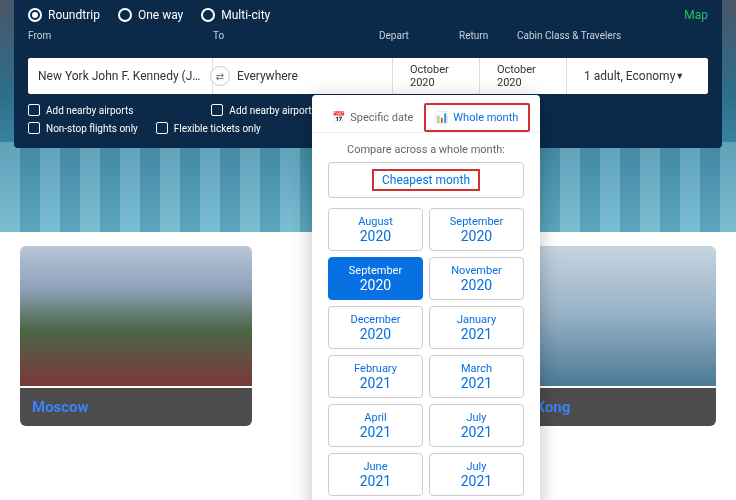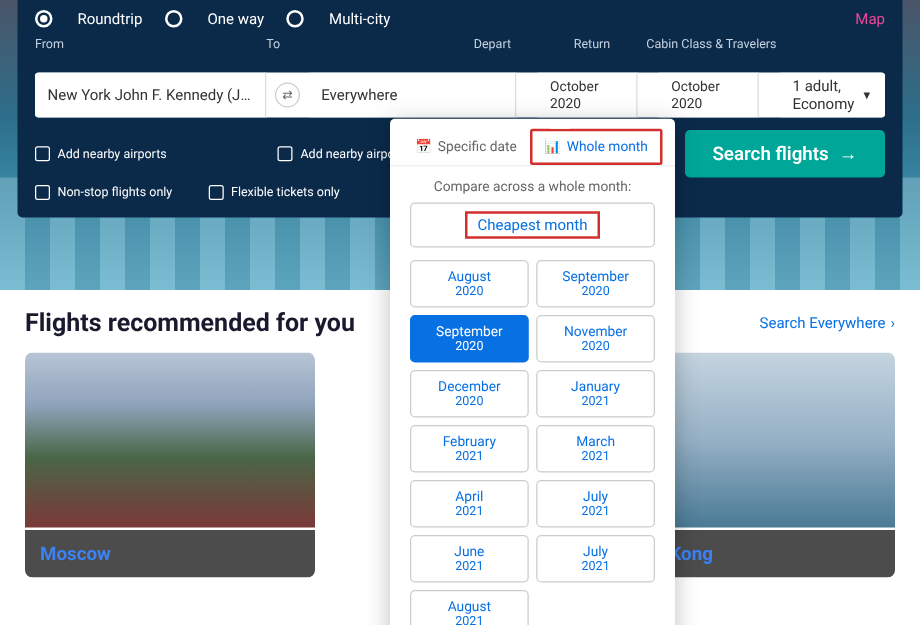--- a/index.html
+++ b/index.html
@@ -1,56 +1,56 @@
 <!DOCTYPE html>
 <html><head>
 <meta charset="utf-8">
 <style>
 *{margin:0;padding:0;box-sizing:border-box;font-family:-apple-system,BlinkMacSystemFont,"Segoe UI",Roboto,sans-serif}
 body{width:736px;height:500px;overflow:hidden;background:#fff;position:relative}
 .hero{height:232px;background:linear-gradient(180deg,#4a5568 0%,#2d6e8a 40%,#3a8ba8 70%,#5aabc5 100%);position:relative}
 .hero::after{content:"";position:absolute;bottom:0;left:0;right:0;height:90px;background:repeating-linear-gradient(90deg,rgba(200,230,240,.3) 0 20px,rgba(100,150,170,.3) 20px 40px)}
 .panel{position:absolute;top:0;left:14px;right:14px;background:#0b2a4a;border-radius:0 0 4px 4px;padding:8px 14px 14px;z-index:3}
 .trip-row{display:flex;align-items:center;gap:18px;margin-bottom:8px}
-.radio{display:flex;align-items:center;gap:20px;color:#fff;font-size:12px;cursor:pointer}
+.radio{display:flex;align-items:center;gap:6px;color:#fff;font-size:12px;cursor:pointer}
 .radio .dot{width:14px;height:14px;border:2px solid #fff;border-radius:50%;display:flex;align-items:center;justify-content:center}
 .radio.active .dot::after{content:"";width:6px;height:6px;border-radius:50%;background:#fff}
-.map-link{margin-left:auto;color:#ec4899;font-size:12px}
+.map-link{margin-left:auto;color:#22c55e;font-size:12px}
 .labels{display:flex;gap:0;color:#c5d2e0;font-size:10px;margin-bottom:17px}
 .lbl-from{width:185px}
 .lbl-to{width:166px}
 .lbl-depart{width:80px}
 .lbl-return{width:58px}
 .lbl-cabin{flex:1}
-.fields{display:flex;gap:17px;background:#fff;border-radius:3px;overflow:hidden;height:36px}
+.fields{display:flex;gap:7px;background:#fff;border-radius:3px;overflow:hidden;height:36px}
 .field{background:#fff;display:flex;align-items:center;padding:0 10px;font-size:12px;color:#333;border-right:1px solid #ddd;cursor:pointer}
 .f-from{width:185px;white-space:nowrap;overflow:hidden;text-overflow:ellipsis}
 .f-to{width:166px}
 .f-depart{width:80px;font-size:11px}
 .f-return{width:80px;font-size:11px}
 .f-cabin{flex:1;border-right:none}
 .swap{width:0;position:relative}
 .swap-btn{position:absolute;left:-10px;top:8px;width:20px;height:20px;background:#fff;border:1px solid #ccc;border-radius:50%;display:flex;align-items:center;justify-content:center;font-size:10px;color:#666;z-index:2}
-.opts{display:flex;align-items:center;gap:29px;margin-top:10px}
+.opts{display:flex;align-items:center;gap:18px;margin-top:10px}
 .chk{display:flex;align-items:center;gap:6px;color:#fff;font-size:10px;cursor:pointer}
 .chk .box{width:12px;height:12px;border:1px solid #fff;border-radius:2px}
 .search-btn{margin-left:auto;background:#00a698;color:#fff;border:none;border-radius:4px;padding:10px 22px;font-size:15px;font-weight:600;cursor:pointer;display:flex;align-items:center;gap:8px}
 .popover{position:absolute;top:95px;left:312px;width:228px;background:#fff;border-radius:4px;box-shadow:0 4px 20px rgba(0,0,0,.25);z-index:10;padding-bottom:8px}
 .popover::before{content:"";position:absolute;top:-8px;left:128px;border:8px solid transparent;border-bottom-color:#fff}
 .tabs{display:flex;border-bottom:1px solid #eee;padding:8px 10px 0}
 .tab{flex:1;text-align:center;font-size:11px;padding:6px 4px;color:#666;cursor:pointer;display:flex;align-items:center;justify-content:center;gap:4px}
 .tab.active{color:#0770e3;border-bottom:2px solid #0770e3}
 .tab.hl{border:2px solid #d32f2f;border-radius:2px}
 .compare-txt{text-align:center;font-size:11px;color:#666;padding:10px 0 6px}
 .cheapest{margin:0 16px 10px;border:1px solid #ccc;border-radius:4px;text-align:center;padding:6px;position:relative}
 .cheapest-inner{display:inline-block;padding:2px 8px;border:2px solid #d32f2f;color:#0770e3;font-weight:400;font-size:12px}
 .months{display:grid;grid-template-columns:1fr 1fr;gap:6px;padding:0 16px}
 .month{border:1px solid #ccc;border-radius:4px;text-align:center;padding:6px 4px;cursor:pointer}
 .month .m{font-size:11px;color:#0770e3}
-.month .y{font-size:10px;color:#0770e3}
+.month .y{font-size:14px;color:#0770e3}
 .month.selected{background:#0770e3;border-color:#0770e3}
 .month.selected .m,.month.selected .y{color:#fff}
 .rec{padding:14px 20px 0}
 .rec-head{display:flex;align-items:center;justify-content:space-between;margin-bottom:12px}
 .rec-title{font-size:20px;font-weight:700;color:#1a1a2e}
 .rec-link{color:#0770e3;font-size:12px;display:flex;align-items:center;gap:4px;cursor:pointer}
 .cards{display:flex;gap:14px}
 .card{width:260px;border-radius:6px;overflow:hidden;position:relative;height:180px}
 .card-img{height:140px;background:#8899aa}
 .card-img.moscow{background:linear-gradient(180deg,#b8c5d6 0%,#8fa3bb 30%,#4a6647 60%,#7a3838 100%)}
@@ -100,24 +100,20 @@
     </div>
     <div class="opts">
       <div class="chk">
           <span class="box"></span>
           <span>Add nearby airports</span>
         </div>
       <div class="chk" style="margin-left:60px">
           <span class="box"></span>
           <span>Add nearby airports</span>
         </div>
-      <button class="search-btn">
-          <span>Search flights</span>
-          <span>→</span>
-        </button>
     </div>
     <div class="opts" style="margin-top:6px">
       <div class="chk">
           <span class="box"></span>
           <span>Non-stop flights only</span>
         </div>
       <div class="chk">
           <span class="box"></span>
           <span>Flexible tickets only</span>
         </div>
@@ -190,27 +186,20 @@
       <div class="month">
         <div class="m">August</div>
         <div class="y">2021</div>
       </div>
       <div></div>
     </div>
 
 </div>
 
 <div class="rec">
-  <div class="rec-head">
-    <div class="rec-title">Flights recommended for you</div>
-    <div class="rec-link">
-        <span>Search Everywhere</span>
-        <span>›</span>
-      </div>
-  </div>
   <div class="cards">
     <div class="card">
       <div class="card-img moscow"></div>
       <div class="card-label">Moscow</div>
     </div>
     <div style="width:228px"></div>
     <div class="card">
       <div class="card-img hk"></div>
       <div class="card-label">Hong Kong</div>
     </div>

